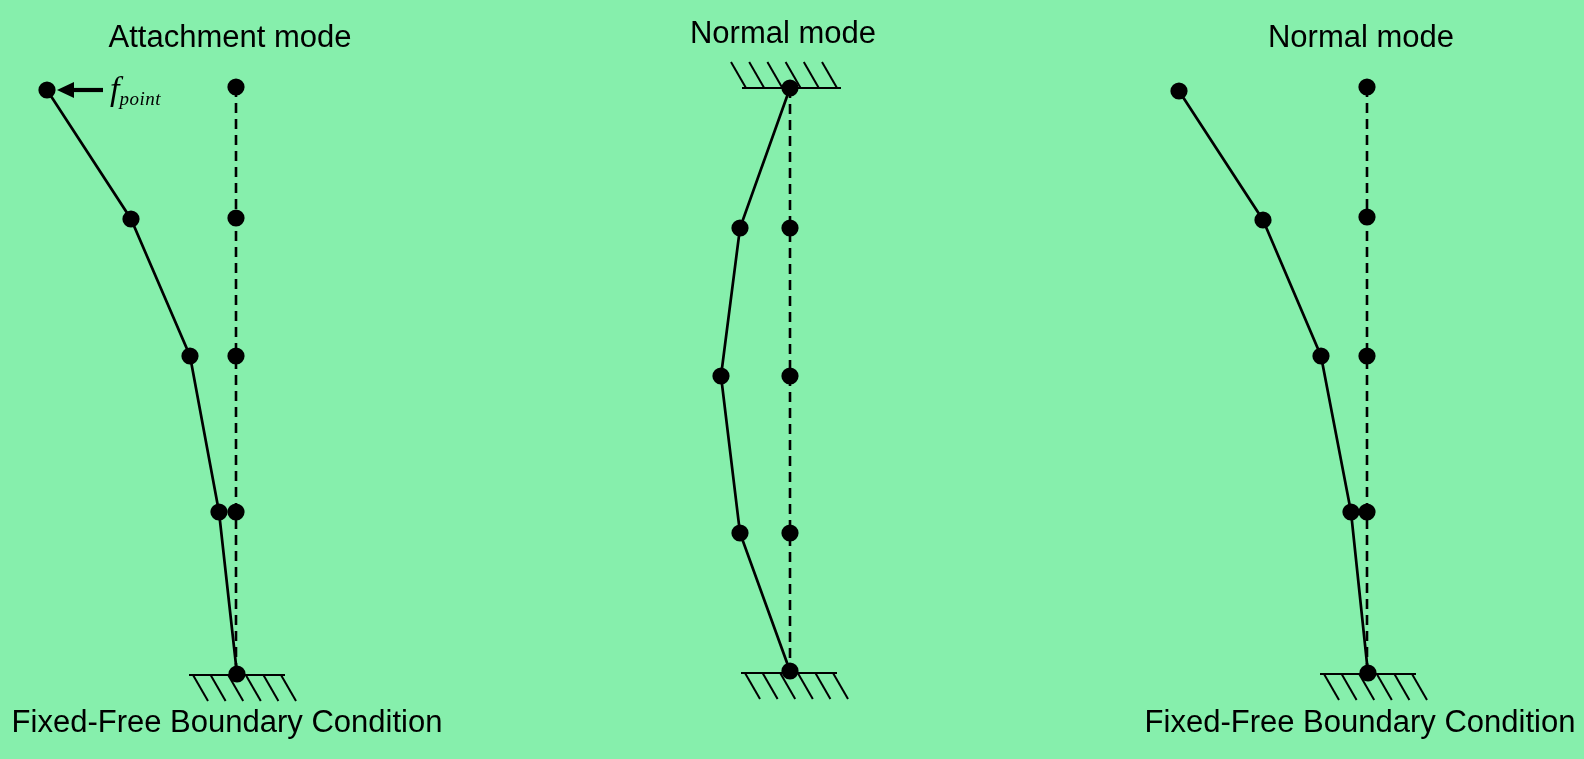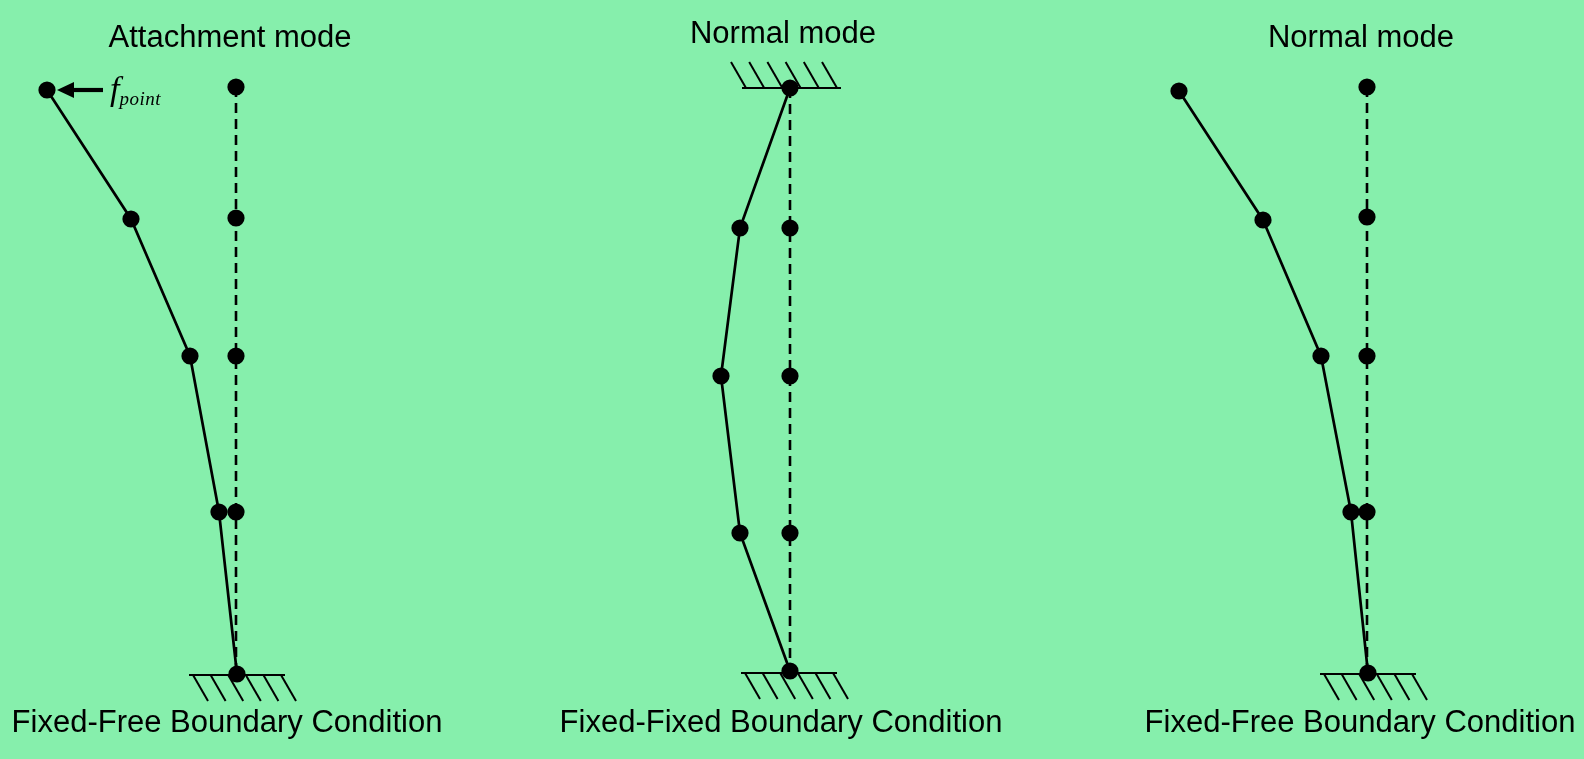--- a/index.html
+++ b/index.html
@@ -113,19 +113,18 @@
     </svg>
 
   <div class="panel-text" style="left: 230px; top: 20px;">Attachment mode</div>
 
   <div class="panel-text" style="left: 783px; top: 16px;">Normal mode</div>
 
   <div class="panel-text" style="left: 1361px; top: 20px;">Normal mode</div>
 
   <div class="panel-text" style="left: 227px; top: 705px;">Fixed-Free Boundary Condition</div>
 
-  <div class="panel-text" style="left: 781px; top: 705px;">Fixed-Fixed Boundary Condition</div>
 
   <div class="panel-text" style="left: 1360px; top: 705px;">Fixed-Free Boundary Condition</div>
 
   <div id="force-label" style="left: 110px; top: 72px;"><span>f</span><sub>point</sub></div>
 
 </div>
 
 </body></html>

